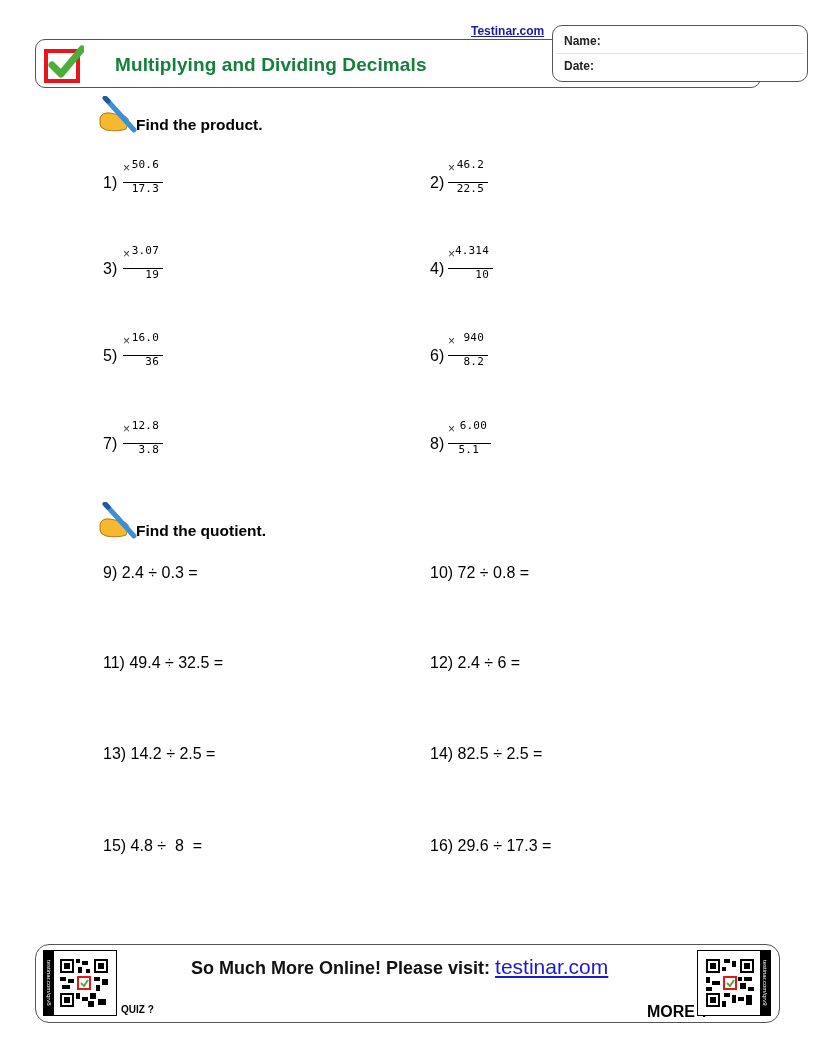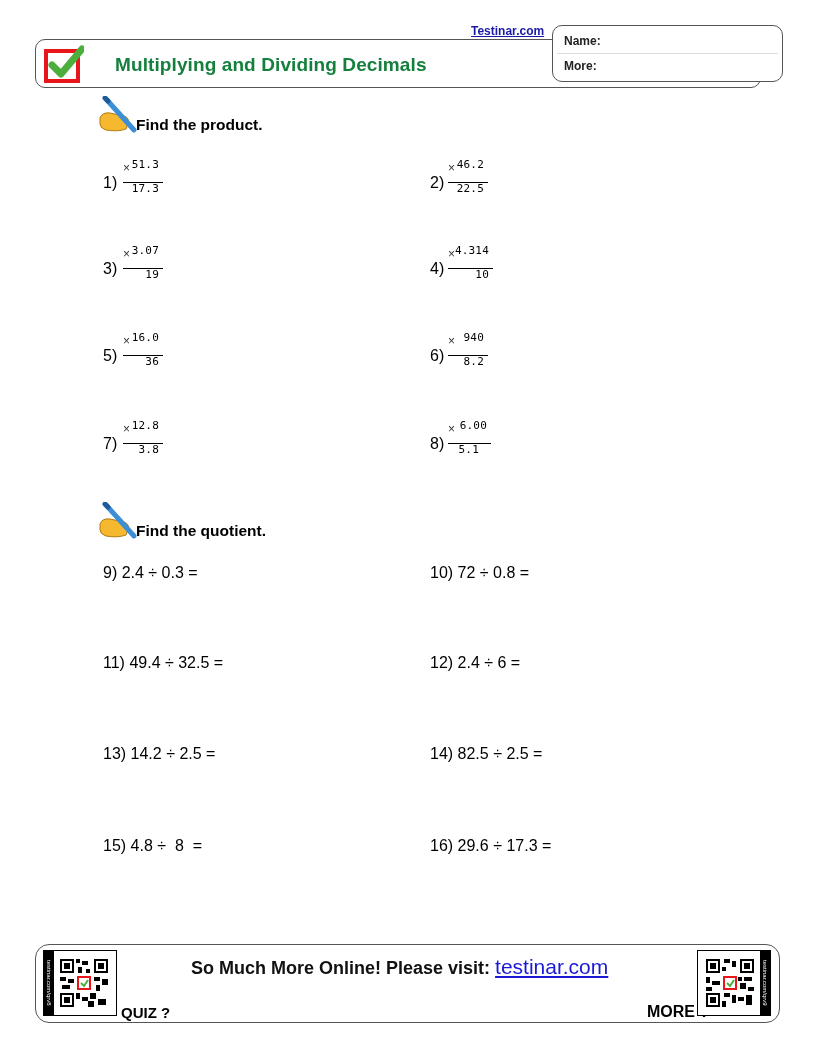--- a/index.html
+++ b/index.html
@@ -2,21 +2,21 @@
 <html><head>
 <meta charset="utf-8">
 <style>
   html, body { margin: 0; padding: 0; background: #ffffff; }
   body { width: 816px; height: 1056px; position: relative; overflow: hidden; font-family: "Liberation Sans", "DejaVu Sans", sans-serif; color: #000; }
 
   .header-box { position: absolute; left: 35px; top: 39px; width: 726px; height: 49px; border: 1.5px solid #555; border-radius: 10px; box-sizing: border-box; }
   .logo { position: absolute; left: 44px; top: 45px; width: 40px; height: 38px; }
   .title { position: absolute; left: 115px; top: 54px; font-size: 19px; font-weight: bold; color: #15803d; letter-spacing: 0.1px; }
   .site-link { position: absolute; left: 471px; top: 24px; font-size: 12px; font-weight: bold; color: #1a1aa6; text-decoration: underline; }
-  .name-box { position: absolute; left: 552px; top: 25px; width: 231px; height: 57px; border: 1.5px solid #555; border-radius: 10px; background: #fff; box-sizing: border-box; }
+  .name-box { position: absolute; left: 552px; top: 25px; width: 256px; height: 57px; border: 1.5px solid #555; border-radius: 10px; background: #fff; box-sizing: border-box; }
   .name-row { position: absolute; left: 11px; font-size: 12px; font-weight: bold; color: #222; }
   .name-row.r1 { top: 8px; }
   .name-row.r2 { top: 33px; }
   .name-divider { position: absolute; left: 4px; right: 4px; top: 27px; height: 1px; background: #ddd; }
 
   .section-head { position: absolute; left: 98px; height: 40px; }
   .section-head .pencil { position: absolute; left: 0; top: 0; width: 40px; height: 40px; }
   .section-head .label { position: absolute; left: 38px; top: 20px; font-size: 15.5px; font-weight: bold; white-space: nowrap; }
 
   .mult { position: absolute; height: 36px; }
@@ -28,53 +28,53 @@
   .mult .rule { position: absolute; left: 0; right: 0; top: 25px; height: 1px; background: #000; }
 
   .div-q { position: absolute; font-size: 16px; white-space: pre; }
 
   .footer-box { position: absolute; left: 35px; top: 944px; width: 745px; height: 79px; border: 1.5px solid #555; border-radius: 14px; box-sizing: border-box; }
   .qr { position: absolute; width: 74px; height: 66px; border: 1.5px solid #000; box-sizing: border-box; background: #fff; }
   .qr-strip { position: absolute; top: 0; bottom: 0; width: 10px; background: #000; color: #fff; font-size: 6px; writing-mode: vertical-rl; text-align: center; line-height: 10px; }
   .qr-code { position: absolute; top: 8px; width: 48px; height: 48px; }
   .footer-text { position: absolute; left: 191px; top: 955px; font-size: 18px; font-weight: bold; color: #111; white-space: nowrap; }
   .footer-link { color: #1a1ad6; text-decoration: underline; font-weight: normal; font-size: 21px; }
-  .quiz-label { position: absolute; left: 121px; top: 1004px; font-size: 15px; font-weight: bold; }
+  .quiz-label { position: absolute; left: 121px; top: 1004px; font-size: 10px; font-weight: bold; }
   .more-label { position: absolute; left: 647px; top: 1003px; font-size: 16px; font-weight: bold; }
 </style>
 </head>
 <body>
 
 <div class="header-box"></div>
 <svg class="logo" viewBox="0 0 40 38">
   <rect x="2" y="6" width="32" height="30" fill="none" stroke="#e8161b" stroke-width="4"></rect>
   <path d="M8 20 L17 29 L38 4" fill="none" stroke="#4caf3d" stroke-width="7" stroke-linecap="round" stroke-linejoin="round"></path>
 </svg>
 <div class="title">Multiplying and Dividing Decimals</div>
 <a class="site-link">Testinar.com</a>
 <div class="name-box">
   <div class="name-row r1">Name:</div>
   <div class="name-divider"></div>
-  <div class="name-row r2">More:</div>
+  <div class="name-row r2">Date:</div>
 </div>
 
 <div class="section-head" style="top:96px;">
   <svg class="pencil" viewBox="0 0 40 40">
     <path d="M2 22 Q4 16 12 17 L26 20 Q32 22 30 28 L28 33 Q20 36 8 34 Q2 32 2 28 Z" fill="#f5b82e" stroke="#b07a10" stroke-width="1"></path>
     <path d="M8 3 L36 34" stroke="#3c8fd6" stroke-width="5" stroke-linecap="round"></path>
     <path d="M7 2 L10 5" stroke="#1f5b9a" stroke-width="5" stroke-linecap="round"></path>
   </svg>
   <span class="label">Find the product.</span>
 </div>
 
 <div class="mult" style="left:103px; top:157px;">
   <span class="num">1)</span>
   <div class="stack" style="left:20px;">
       <span class="times">×</span>
-      <span class="top">51.3</span>
+      <span class="top">50.6</span>
       <span class="bot">17.3</span>
       <div class="rule"></div>
     </div>
 </div>
 <div class="mult" style="left:430px; top:157px;">
   <span class="num">2)</span>
   <div class="stack" style="left:18px;">
       <span class="times">×</span>
       <span class="top">46.2</span>
       <span class="bot">22.5</span>

